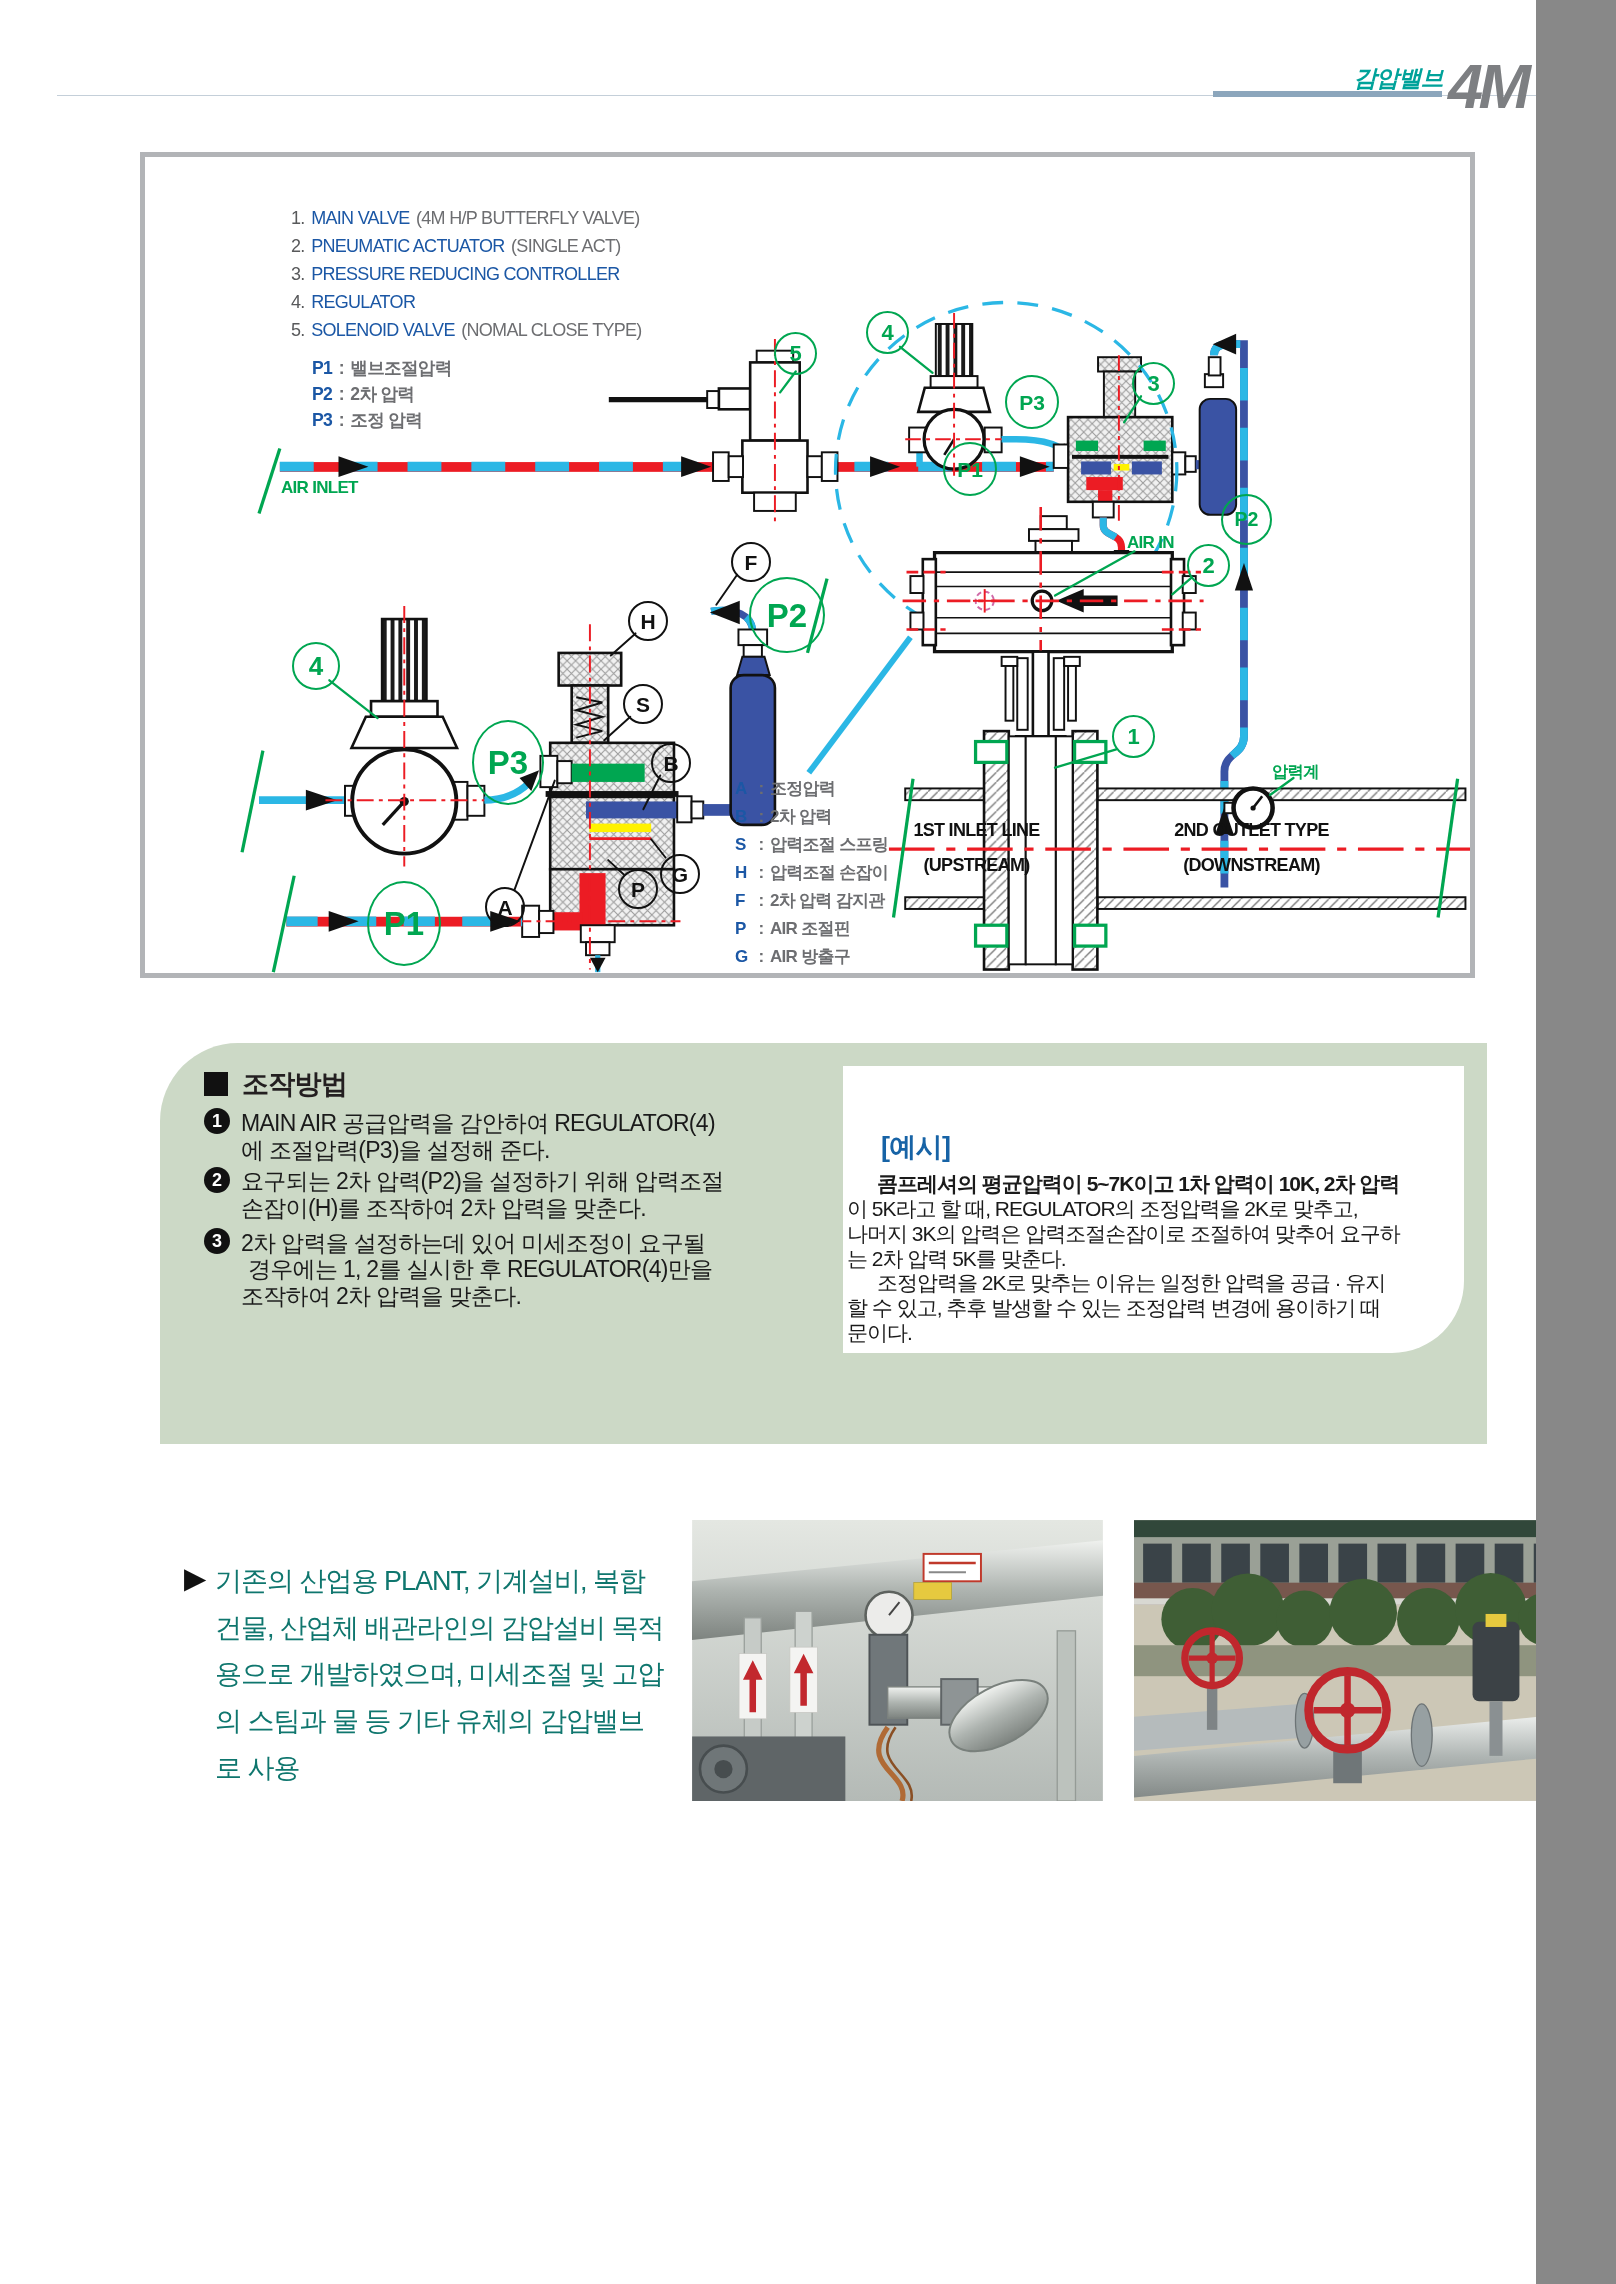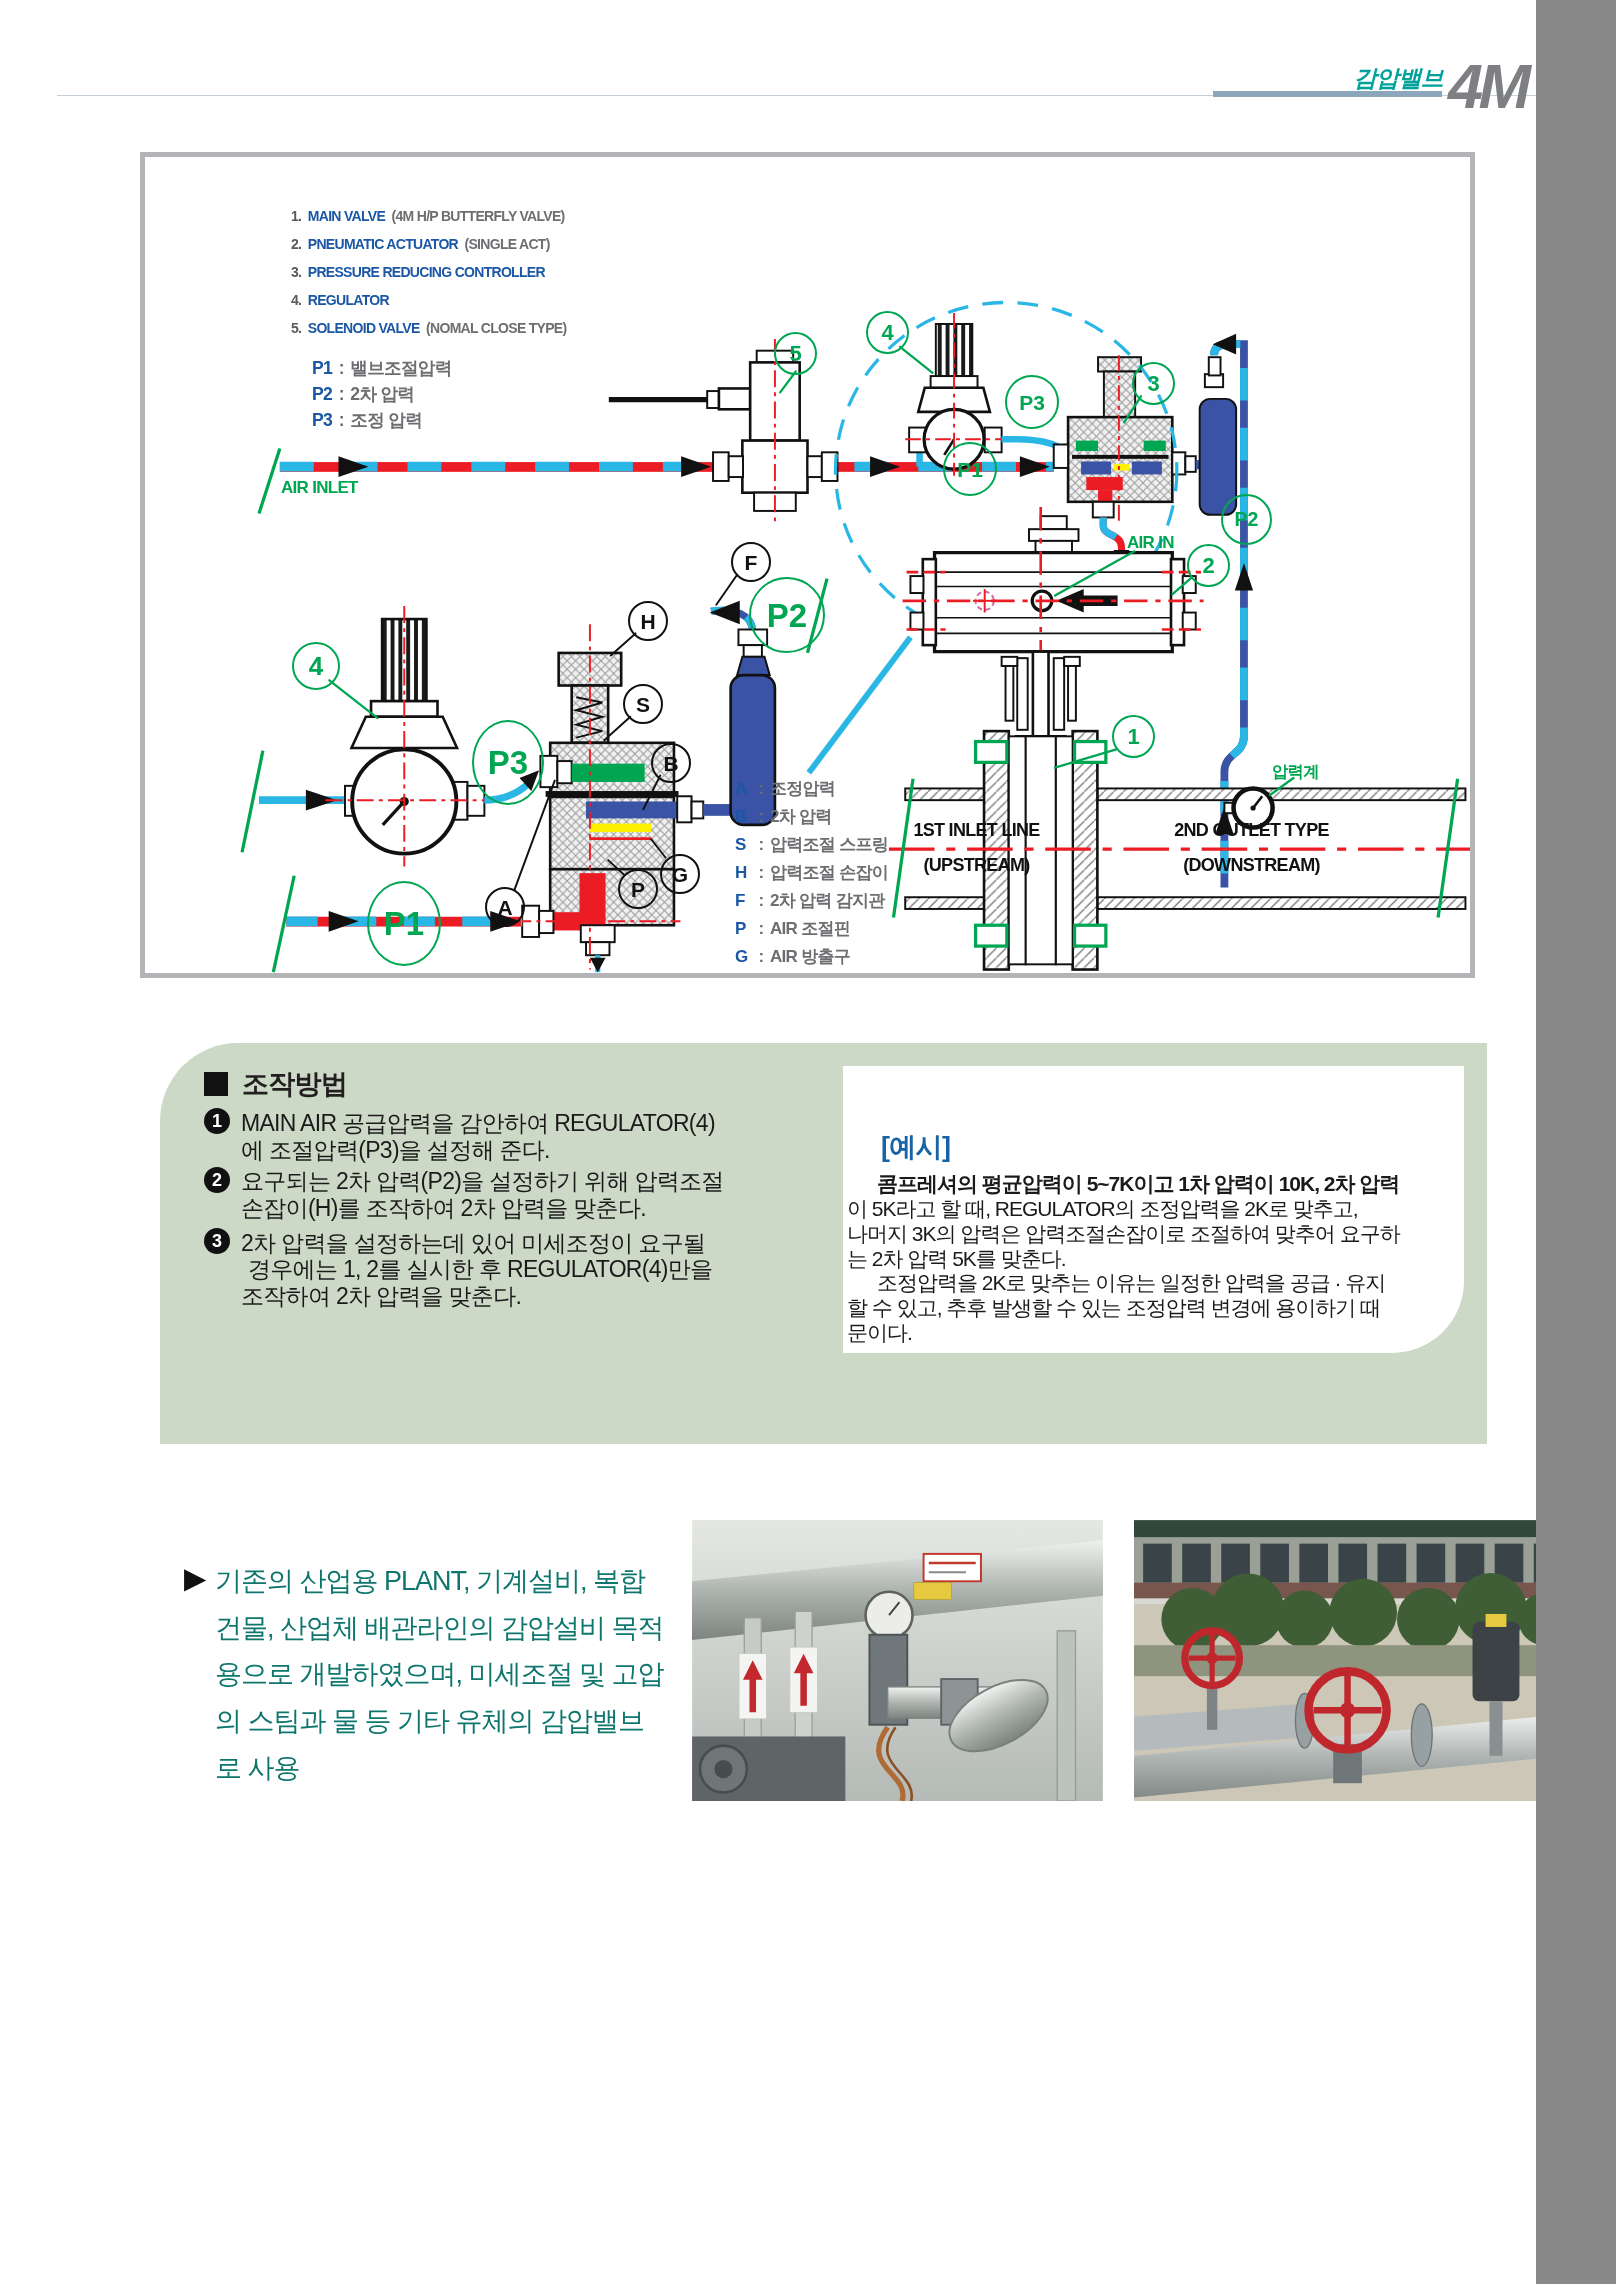--- a/index.html
+++ b/index.html
@@ -10,21 +10,21 @@
   .hbar{position:absolute;left:1213px;top:91px;width:229px;height:5.9px;background:#8ca6bc;}
   .htitle{position:absolute;left:1329px;top:63px;width:114px;text-align:right;
           font-size:23px;font-weight:bold;font-style:italic;color:#00a29a;letter-spacing:-0.7px;}
   .hlogo{position:absolute;left:1448px;top:57px;font-size:63px;font-weight:bold;font-style:italic;
          color:#7d7f82;letter-spacing:-4.6px;line-height:59px;text-align:center;}
   
   .dbox{position:absolute;left:140px;top:152px;width:1325px;height:816px;
         border:5.2px solid #b2b4b7;}
   .dbox svg.schem{position:absolute;left:0;top:0;width:1325px;height:816px;}
   .dtext{position:absolute;white-space:nowrap;}
-  .prow{white-space:nowrap;font-weight:bold;font-size:14px;letter-spacing:-0.7px;height:28px;}
+  .prow{white-space:nowrap;font-weight:normal;font-size:18px;letter-spacing:-0.7px;height:28px;}
   .pnum{color:#58595b;margin-right:6.5px;}
   .pname{color:#1b57a5;margin-right:6.5px;}
   .pnote{color:#6d6e71;}
   .plrow{white-space:nowrap;font-weight:bold;font-size:17.6px;height:26px;letter-spacing:-0.7px;}
   .plkey{color:#1b57a5;}
   .plsep{color:#6d6e71;margin:0 6.5px;}
   .pllab{color:#6d6e71;}
   .ptrow{white-space:nowrap;font-weight:bold;font-size:17px;height:28px;letter-spacing:-0.7px;}
   .ptkey{color:#1b57a5;display:inline-block;min-width:17px;}
   .greenlab{color:#00a651;font-weight:bold;letter-spacing:-0.7px;}

